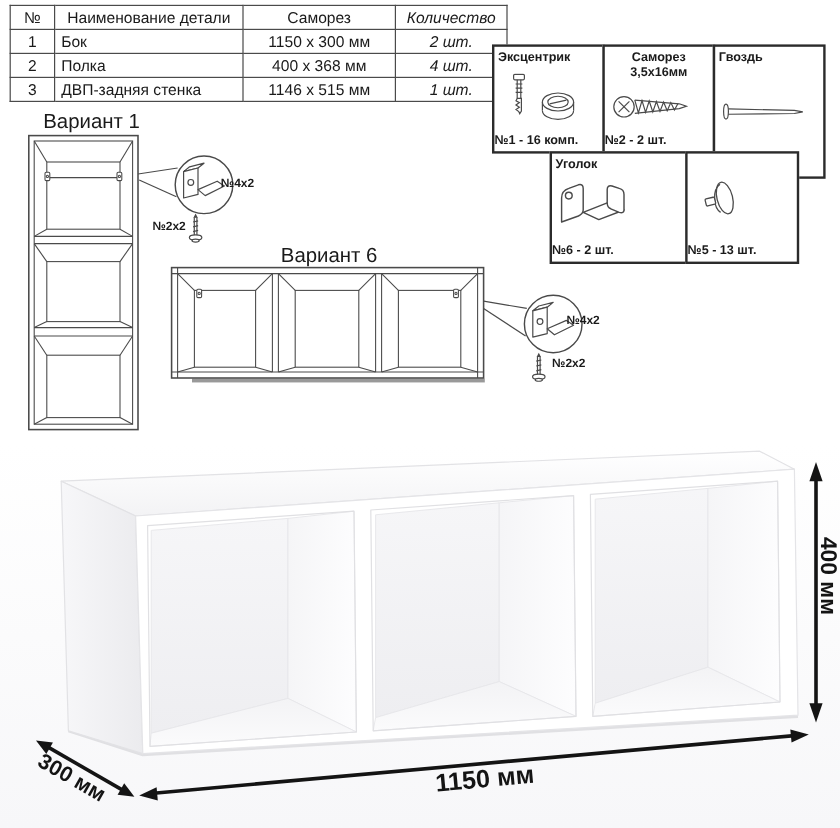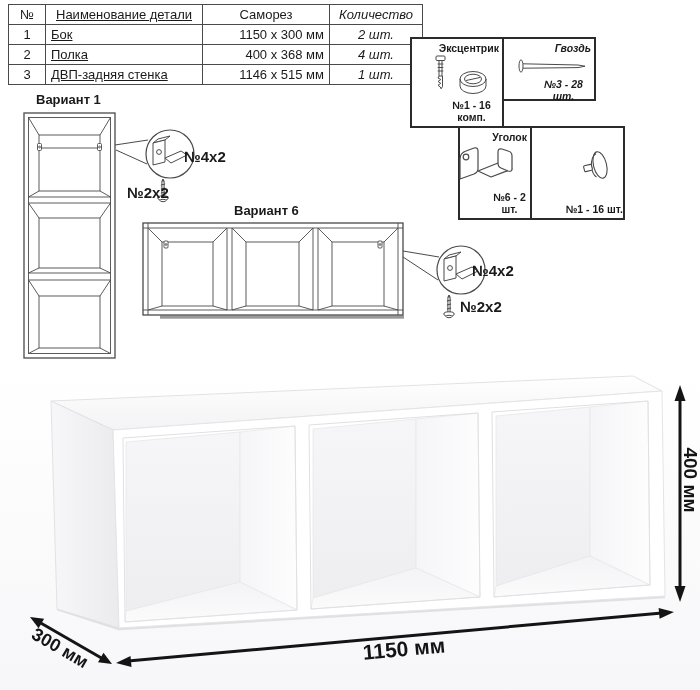--- a/index.html
+++ b/index.html
@@ -6,35 +6,35 @@
   .page{position:relative;width:700px;height:690px;background:#ffffff;overflow:hidden;
         font-family:"Liberation Sans",sans-serif;color:#1a1a1a;}
   .abs{position:absolute;}
 
   
   table.parts{border-collapse:collapse;table-layout:fixed;}
   table.parts th,table.parts td{border:1px solid #4a4a4a;font-size:13px;font-weight:400;
         padding:0 5px;height:19px;line-height:19px;white-space:nowrap;overflow:hidden;}
   table.parts th{text-align:center;}
   .col-num{width:26px;text-align:center;}
-  .col-name{width:146px;text-align:left;text-decoration:underline;}
-  .col-size{width:116px;text-align:right;}
+  .col-name{width:146px;text-align:left;}
+  .col-size{width:116px;text-align:center;}
   .col-qty{width:82px;text-align:center;font-style:italic;}
 
   
   .hw-row{position:absolute;display:flex;}
   .hw-cell{box-sizing:border-box;border:2px solid #2b2b2b;background:#fff;
-        display:flex;flex-direction:column;align-items:flex-end;text-align:center;}
+        display:flex;flex-direction:column;align-items:flex-start;text-align:center;}
   .hw-cell+.hw-cell{margin-left:-2px;}
   .hw-title{font-size:10.5px;font-weight:700;line-height:1.15;margin-top:3px;padding:0 3px;}
   .hw-icon{flex:1;display:flex;align-items:center;justify-content:center;}
-  .hw-label{font-size:10.5px;font-weight:700;margin-bottom:3px;padding-left:29px;}
-
-  .variant-title{position:absolute;font-size:13px;font-weight:700;}
-  .callout-label{position:absolute;font-size:15px;font-weight:700;}
+  .hw-label{font-size:10.5px;font-weight:700;margin-bottom:3px;}
+
+  .variant-title{position:absolute;font-size:17px;font-weight:400;}
+  .callout-label{position:absolute;font-size:10px;font-weight:700;}
 
   .dim-text{font-weight:700;fill:#141414;font-family:"Liberation Sans",sans-serif;}
   svg{display:block;}
 </style>
 </head>
 <body>
 
 <div class="page">
 
   <table class="parts abs" style="left:8px;top:4px;">
@@ -87,38 +87,53 @@
               <line x1="66" y1="24" x2="66" y2="31"></line>
             <path d="M40,31 A13,7.5 0 0 0 66,31"></path>
             <ellipse cx="53" cy="24" rx="8.5" ry="4.8" fill="#fff"></ellipse>
             <line x1="46" y1="25.5" x2="60" y2="22.5"></line>
           </g>
         </svg>
       </div>
       <div class="hw-label">№1 - 16 комп.</div>
     </div>
 
-
-    <div class="hw-cell" style="width:94px;height:64px;font-style:italic;">
+    <div class="hw-cell" style="width:94px;height:91px;">
+      <div class="hw-title">Саморез 3,5х16мм</div>
+      <div class="hw-icon">
+        <svg width="82" height="34" viewBox="0 0 82 34">
+          <g fill="none" stroke="#4a4a4a" stroke-width="1">
+            <circle cx="16" cy="17" r="8.5" fill="#fff"></circle>
+            <line x1="11.5" y1="12.5" x2="20.5" y2="21.5"></line>
+            <line x1="11.5" y1="21.5" x2="20.5" y2="12.5"></line>
+            <path d="M25,11.5 L62,14.5 M25,22.5 L62,18.5 M62,14.5 L68,16.5 L62,18.5"></path>
+            <path d="M25,11.5 L28,22 L31,11.8 L34,21.6 L37,12.2 L40,21.2 L43,12.6 L46,20.8 L49,13 L52,20.2 L55,13.5 L58,19.6 L61,14.2"></path>
+          </g>
+        </svg>
+      </div>
+      <div class="hw-label">№2 - 2 шт.</div>
+    </div>
+
+    <div class="hw-cell" style="width:94px;height:112px;">
       <div class="hw-title">Гвоздь</div>
       <div class="hw-icon">
         <svg width="82" height="24" viewBox="0 0 82 24">
           <g fill="none" stroke="#4a4a4a" stroke-width="1">
             <ellipse cx="9" cy="12" rx="2" ry="6.2" fill="#fff"></ellipse>
             <path d="M11,9.8 L66,11 L73,12.2 L66,13.6 L11,14.2"></path>
           </g>
         </svg>
       </div>
       <div class="hw-label">№3 - 28 шт.</div>
     </div>
   </div>
 
   <div class="hw-row" style="left:458px;top:126px;">
 
-    <div class="hw-cell" style="width:74px;height:94px;">
+    <div class="hw-cell" style="width:115px;height:94px;">
       <div class="hw-title">Уголок</div>
       <div class="hw-icon">
         <svg width="78" height="44" viewBox="0 0 78 44">
           <g fill="#fff" stroke="#4a4a4a" stroke-width="1.2" stroke-linejoin="round">
             <path d="M8,14 Q8,8 14,6 L22,3 Q26,2 26,6 L26,24 Q26,27 22,29 L8,34 Z"></path>
             <circle cx="14" cy="12" r="2.8" fill="#fff"></circle>
             <path d="M26,26 L46,18 L60,24 L39,32 Z"></path>
             <path d="M46,18 L46,7 Q46,3 50,4 L56,6 Q60,7 60,11 L60,24 Q60,27 56,26 L49,23 Q46,22 46,18 Z"></path>
           </g>
         </svg>
@@ -129,21 +144,21 @@
     <div class="hw-cell" style="width:95px;height:94px;">
       <div class="hw-icon">
         <svg width="54" height="40" viewBox="0 0 54 40">
           <g fill="#fff" stroke="#4a4a4a" stroke-width="1.1">
             <ellipse cx="31" cy="19" rx="6.5" ry="13.5" transform="rotate(-14 31 19)"></ellipse>
             <path d="M27,7.5 Q22,11 22.5,20 Q23,28 27.5,31" fill="none"></path>
             <rect x="15" y="19" width="8" height="6" rx="1" transform="rotate(-14 19 22)"></rect>
           </g>
         </svg>
       </div>
-      <div class="hw-label">№1 - 16 шт.</div>
+      <div class="hw-label">№5 - 13 шт.</div>
     </div>
   </div>
 
   <div class="variant-title abs" style="left:36px;top:92px;">Вариант 1</div>
 
   <svg class="abs" style="left:18px;top:110px;" width="105" height="252" viewBox="0 0 105 252">
     <g fill="none" stroke="#4a4a4a" stroke-width="0.9">
       <rect x="6" y="3" width="91" height="245" stroke-width="1.3"></rect>
       <rect x="10.5" y="7.5" width="82" height="236"></rect>
       <line x1="10.5" y1="87" x2="92.5" y2="87"></line>

